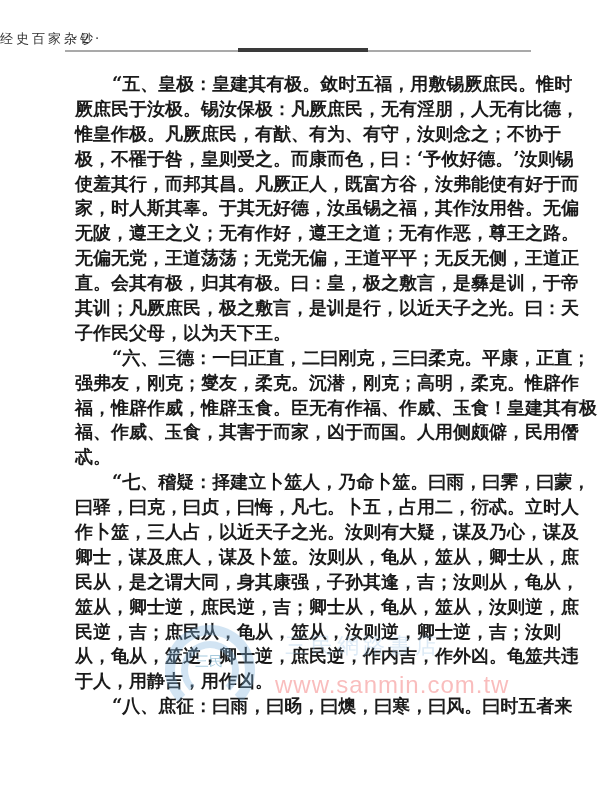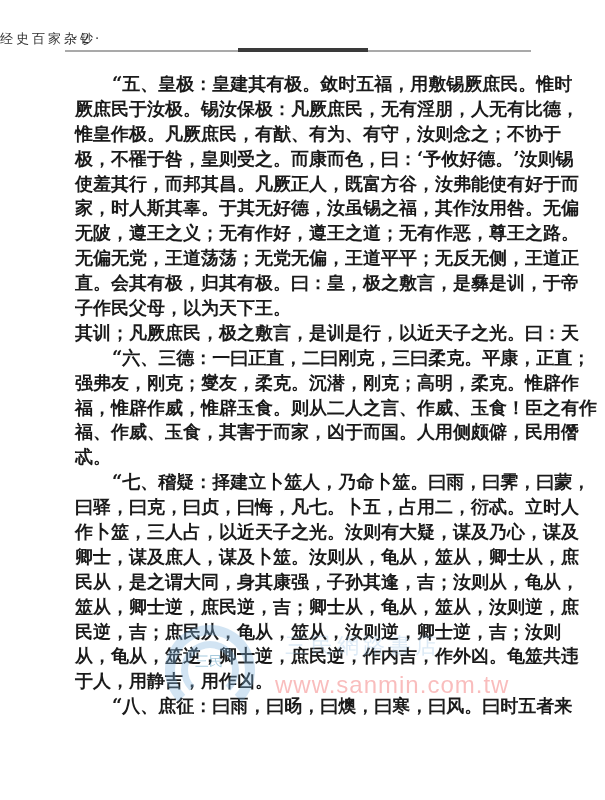--- a/index.html
+++ b/index.html
@@ -148,25 +148,25 @@
 <div class="content">
   <div class="line indent">“五、皇极：皇建其有极。敛时五福，用敷锡厥庶民。惟时</div>
   <div class="line">厥庶民于汝极。锡汝保极：凡厥庶民，无有淫朋，人无有比德，</div>
   <div class="line">惟皇作极。凡厥庶民，有猷、有为、有守，汝则念之；不协于</div>
   <div class="line">极，不罹于咎，皇则受之。而康而色，曰：‘予攸好德。’汝则锡</div>
   <div class="line">使羞其行，而邦其昌。凡厥正人，既富方谷，汝弗能使有好于而</div>
   <div class="line">家，时人斯其辜。于其无好德，汝虽锡之福，其作汝用咎。无偏</div>
   <div class="line">无陂，遵王之义；无有作好，遵王之道；无有作恶，尊王之路。</div>
   <div class="line">无偏无党，王道荡荡；无党无偏，王道平平；无反无侧，王道正</div>
   <div class="line">直。会其有极，归其有极。曰：皇，极之敷言，是彝是训，于帝</div>
+  <div class="line">其训；凡厥庶民，极之敷言，是训是行，以近天子之光。曰：天</div>
   <div class="line last">子作民父母，以为天下王。</div>
-  <div class="line">其训；凡厥庶民，极之敷言，是训是行，以近天子之光。曰：天</div>
   <div class="line indent">“六、三德：一曰正直，二曰刚克，三曰柔克。平康，正直；</div>
   <div class="line">强弗友，刚克；燮友，柔克。沉潜，刚克；高明，柔克。惟辟作</div>
-  <div class="line">福，惟辟作威，惟辟玉食。则从二人之言、作威、玉食！臣之有作</div>
+  <div class="line">福，惟辟作威，惟辟玉食。臣无有作福、作威、玉食！皇建其有极</div>
   <div class="line">福、作威、玉食，其害于而家，凶于而国。人用侧颇僻，民用僭</div>
   <div class="line last">忒。</div>
   <div class="line indent">“七、稽疑：择建立卜筮人，乃命卜筮。曰雨，曰霁，曰蒙，</div>
   <div class="line">曰驿，曰克，曰贞，曰悔，凡七。卜五，占用二，衍忒。立时人</div>
   <div class="line">作卜筮，三人占，以近天子之光。汝则有大疑，谋及乃心，谋及</div>
   <div class="line">卿士，谋及庶人，谋及卜筮。汝则从，龟从，筮从，卿士从，庶</div>
   <div class="line">民从，是之谓大同，身其康强，子孙其逢，吉；汝则从，龟从，</div>
   <div class="line">筮从，卿士逆，庶民逆，吉；卿士从，龟从，筮从，汝则逆，庶</div>
   <div class="line">民逆，吉；庶民从，龟从，筮从，汝则逆，卿士逆，吉；汝则</div>
   <div class="line">从，龟从，筮逆，卿士逆，庶民逆，作内吉，作外凶。龟筮共违</div>

